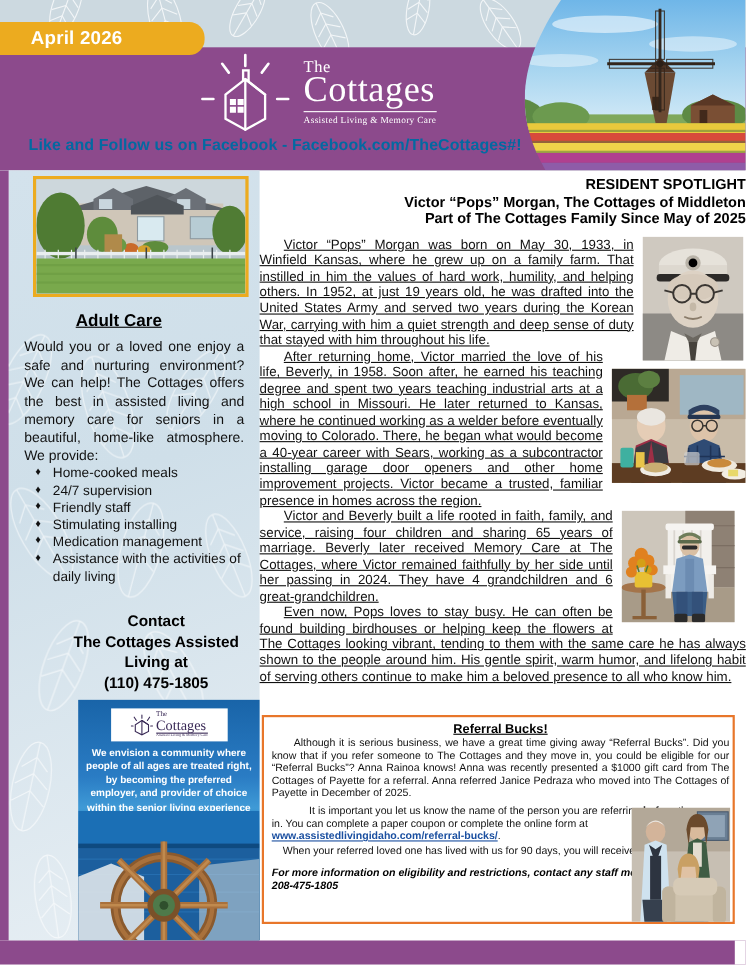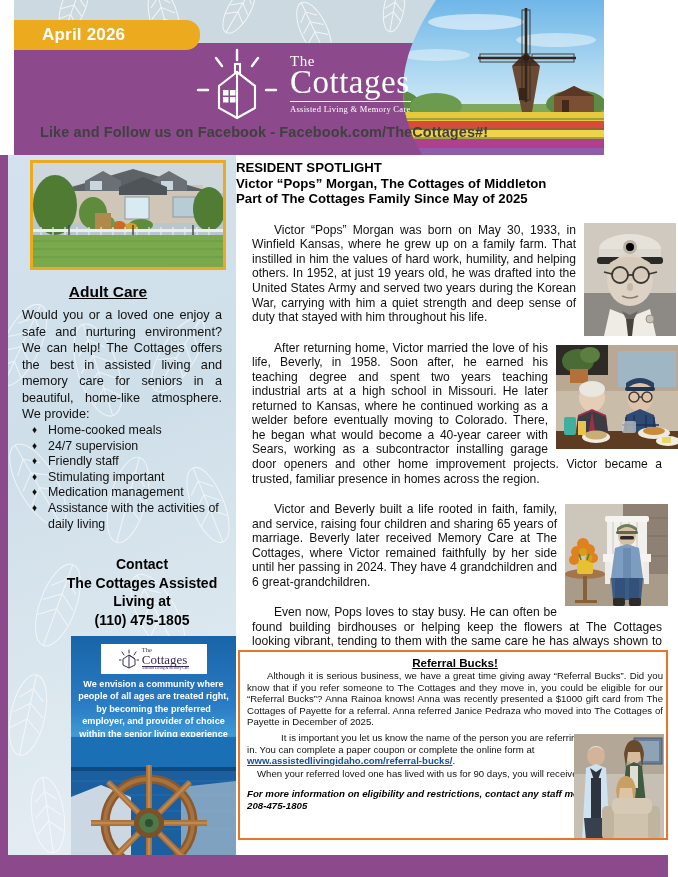--- a/index.html
+++ b/index.html
@@ -6,22 +6,22 @@
   body {
     width: 678px; height: 877px;
     font-family: "Liberation Sans", sans-serif;
     background: #ffffff;
     position: relative;
     overflow: hidden;
   }
 
   
   .header {
-    position: absolute; left: 14px; top: 0;
-    width: 590px; height: 155px;
+    position: absolute; left: 0; top: 0;
+    width: 678px; height: 155px;
     overflow: hidden;
     background: #ccd9e0;
   }
   .leaf-bg {
     position: absolute; left: 0; top: 0;
     width: 678px; height: 60px;
     background: #ccd9e0;
   }
   .leaf-svg { position: absolute; left:0; top:0; }
 
@@ -63,21 +63,21 @@
     font-size: 33px; font-family: "Liberation Serif", serif;
     letter-spacing: .5px; margin-top: -3px;
     border-bottom: 1.5px solid #fff; padding-bottom: 2px;
   }
   .logo-sub {
     font-size: 8.5px; font-family: "Liberation Serif", serif;
     letter-spacing: .3px; margin-top: 3px; text-align: center;
   }
   .fb-line {
     position: absolute; left: 26px; top: 124px;
-    color: #404040; font-size: 14.5px; font-weight: bold;
+    color: #0369a1; font-size: 14.5px; font-weight: bold;
     z-index: 6; letter-spacing: .1px;
   }
 
   
   .left-rail {
     position: absolute; left: 0; top: 155px;
     width: 8px; height: 700px;
     background: #8c4a8c;
   }
 
@@ -142,28 +142,29 @@
     text-align: center; font-weight: bold;
   }
   .wheel-area { position:absolute; left:0; top:101px; width:165px; height:118px; overflow:hidden;}
 
   
   .main {
     position: absolute; left: 236px; top: 158px;
     width: 442px; height: 700px;
   }
   .spot-head {
-    text-align: left; font-size: 13.2px; font-weight: bold;
+    text-align: right; font-size: 13.2px; font-weight: bold;
     color: #000; line-height: 15.6px; margin-top: 2px;
   }
   .article { position: relative; margin-top: 8px; }
   .art-p {
     font-size: 12.1px; line-height: 14.55px; color: #111;
     text-align: justify; text-indent: 22px;
-    margin: 16px;
+    margin: 0;
+    text-decoration: underline;
   }
   .ph {
     float: right; clear: right;
     border: 0; overflow: hidden;
   }
   .ph1 { width: 92px; height: 113px; margin: 0 2px 3px 8px; }
   .ph2 { width: 122px; height: 104px; margin: 4px 0px 4px 8px; }
   .ph3 { width: 103px; height: 102px; margin: 2px 10px 4px 8px; }
 
   
@@ -495,21 +496,21 @@
     </svg>
   </div>
 
   <div class="sb-title">Adult Care</div>
   <div class="sb-body">Would you or a loved one enjoy a safe and nurturing environment? We can help! The Cottages offers the best in assisted living and memory care for seniors in a beautiful, home-like atmosphere. We provide:</div>
 
   <ul class="sb-list">
     <li>Home-cooked meals</li>
     <li>24/7 supervision</li>
     <li>Friendly staff</li>
-    <li>Stimulating important</li>
+    <li>Stimulating installing</li>
     <li>Medication management</li>
     <li>Assistance with the activities of daily living</li>
   </ul>
 
   <div class="sb-contact">
     <div>Contact</div>
     <div>The Cottages Assisted</div>
     <div>Living at</div>
     <div>(110) 475-1805</div>
   </div>

